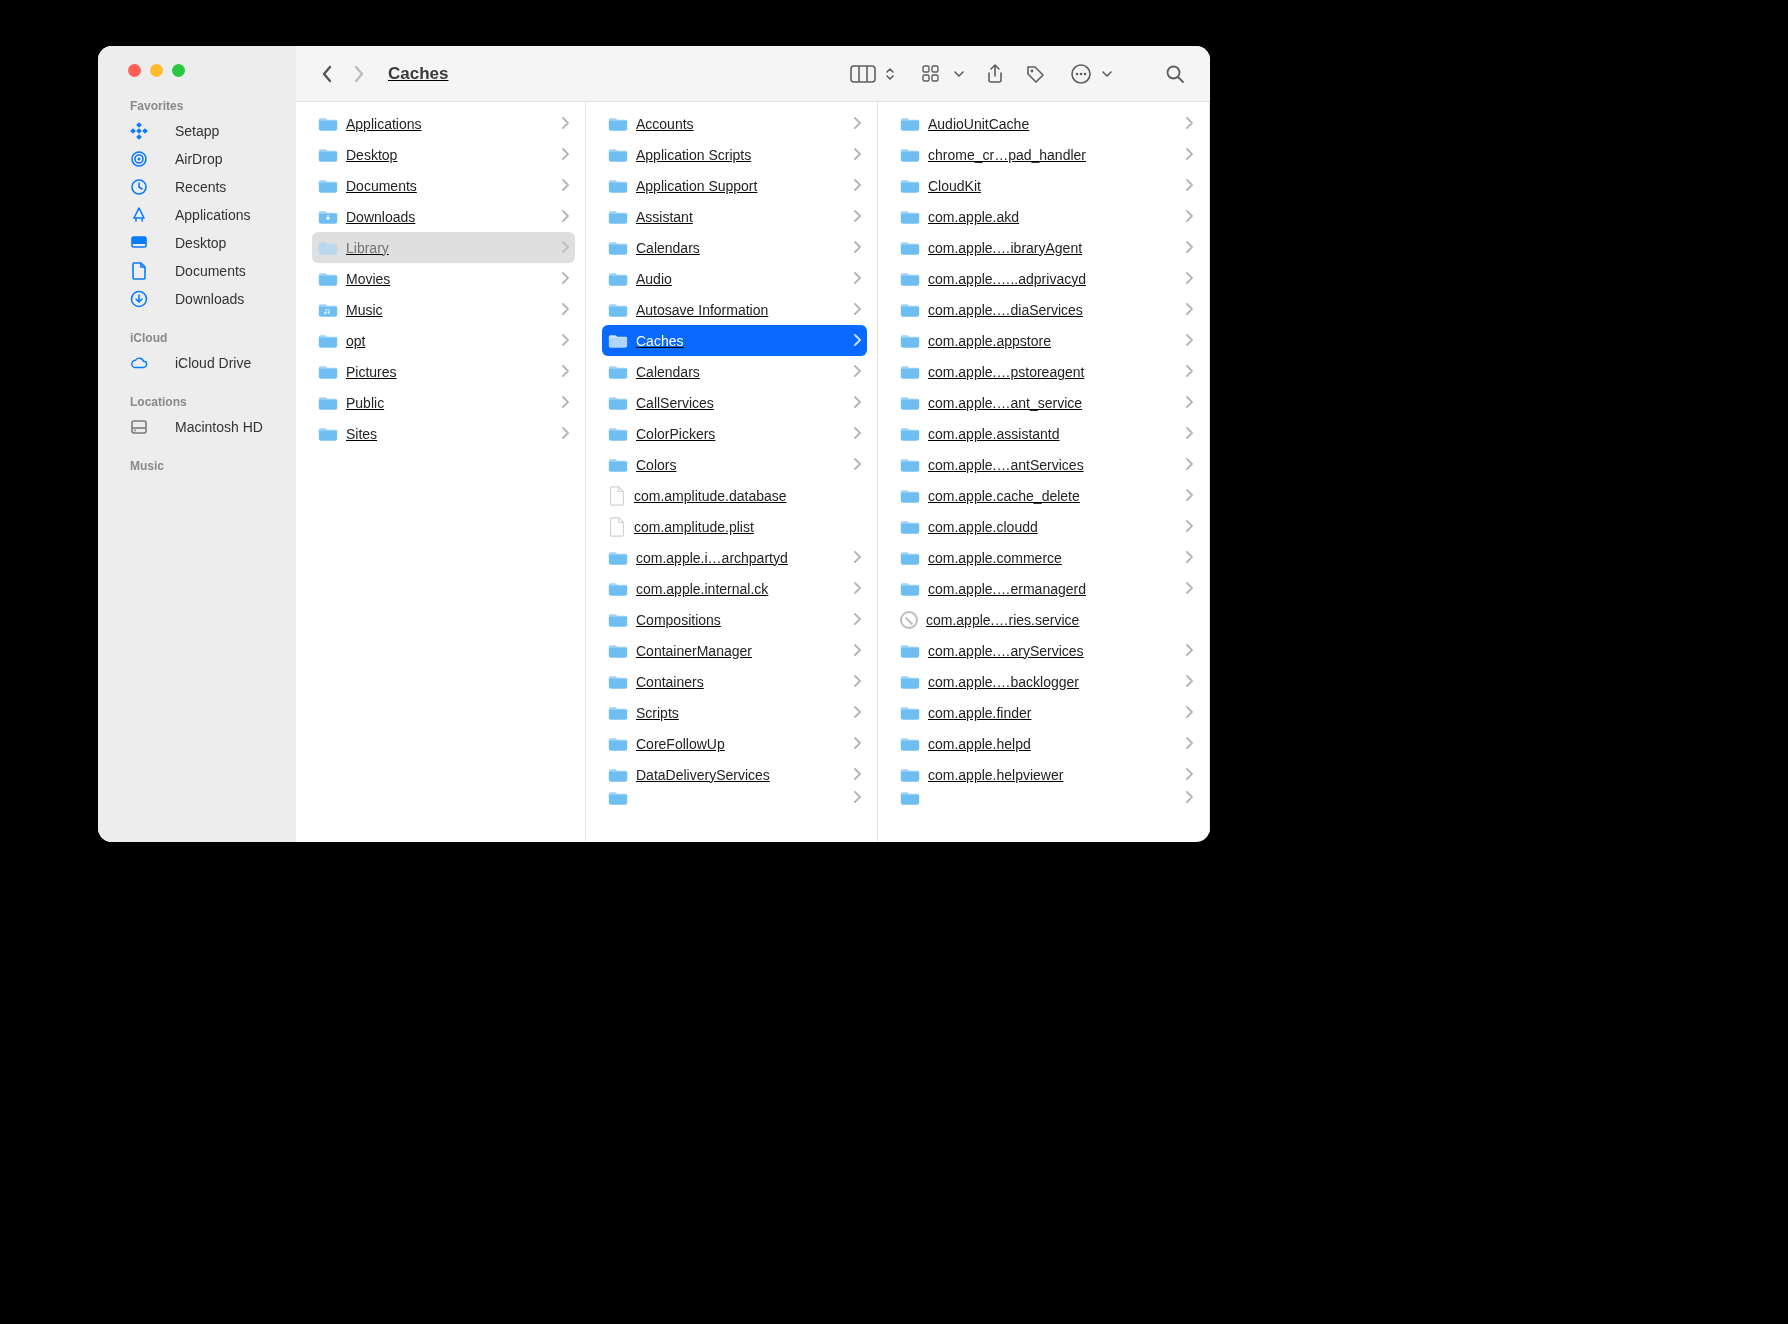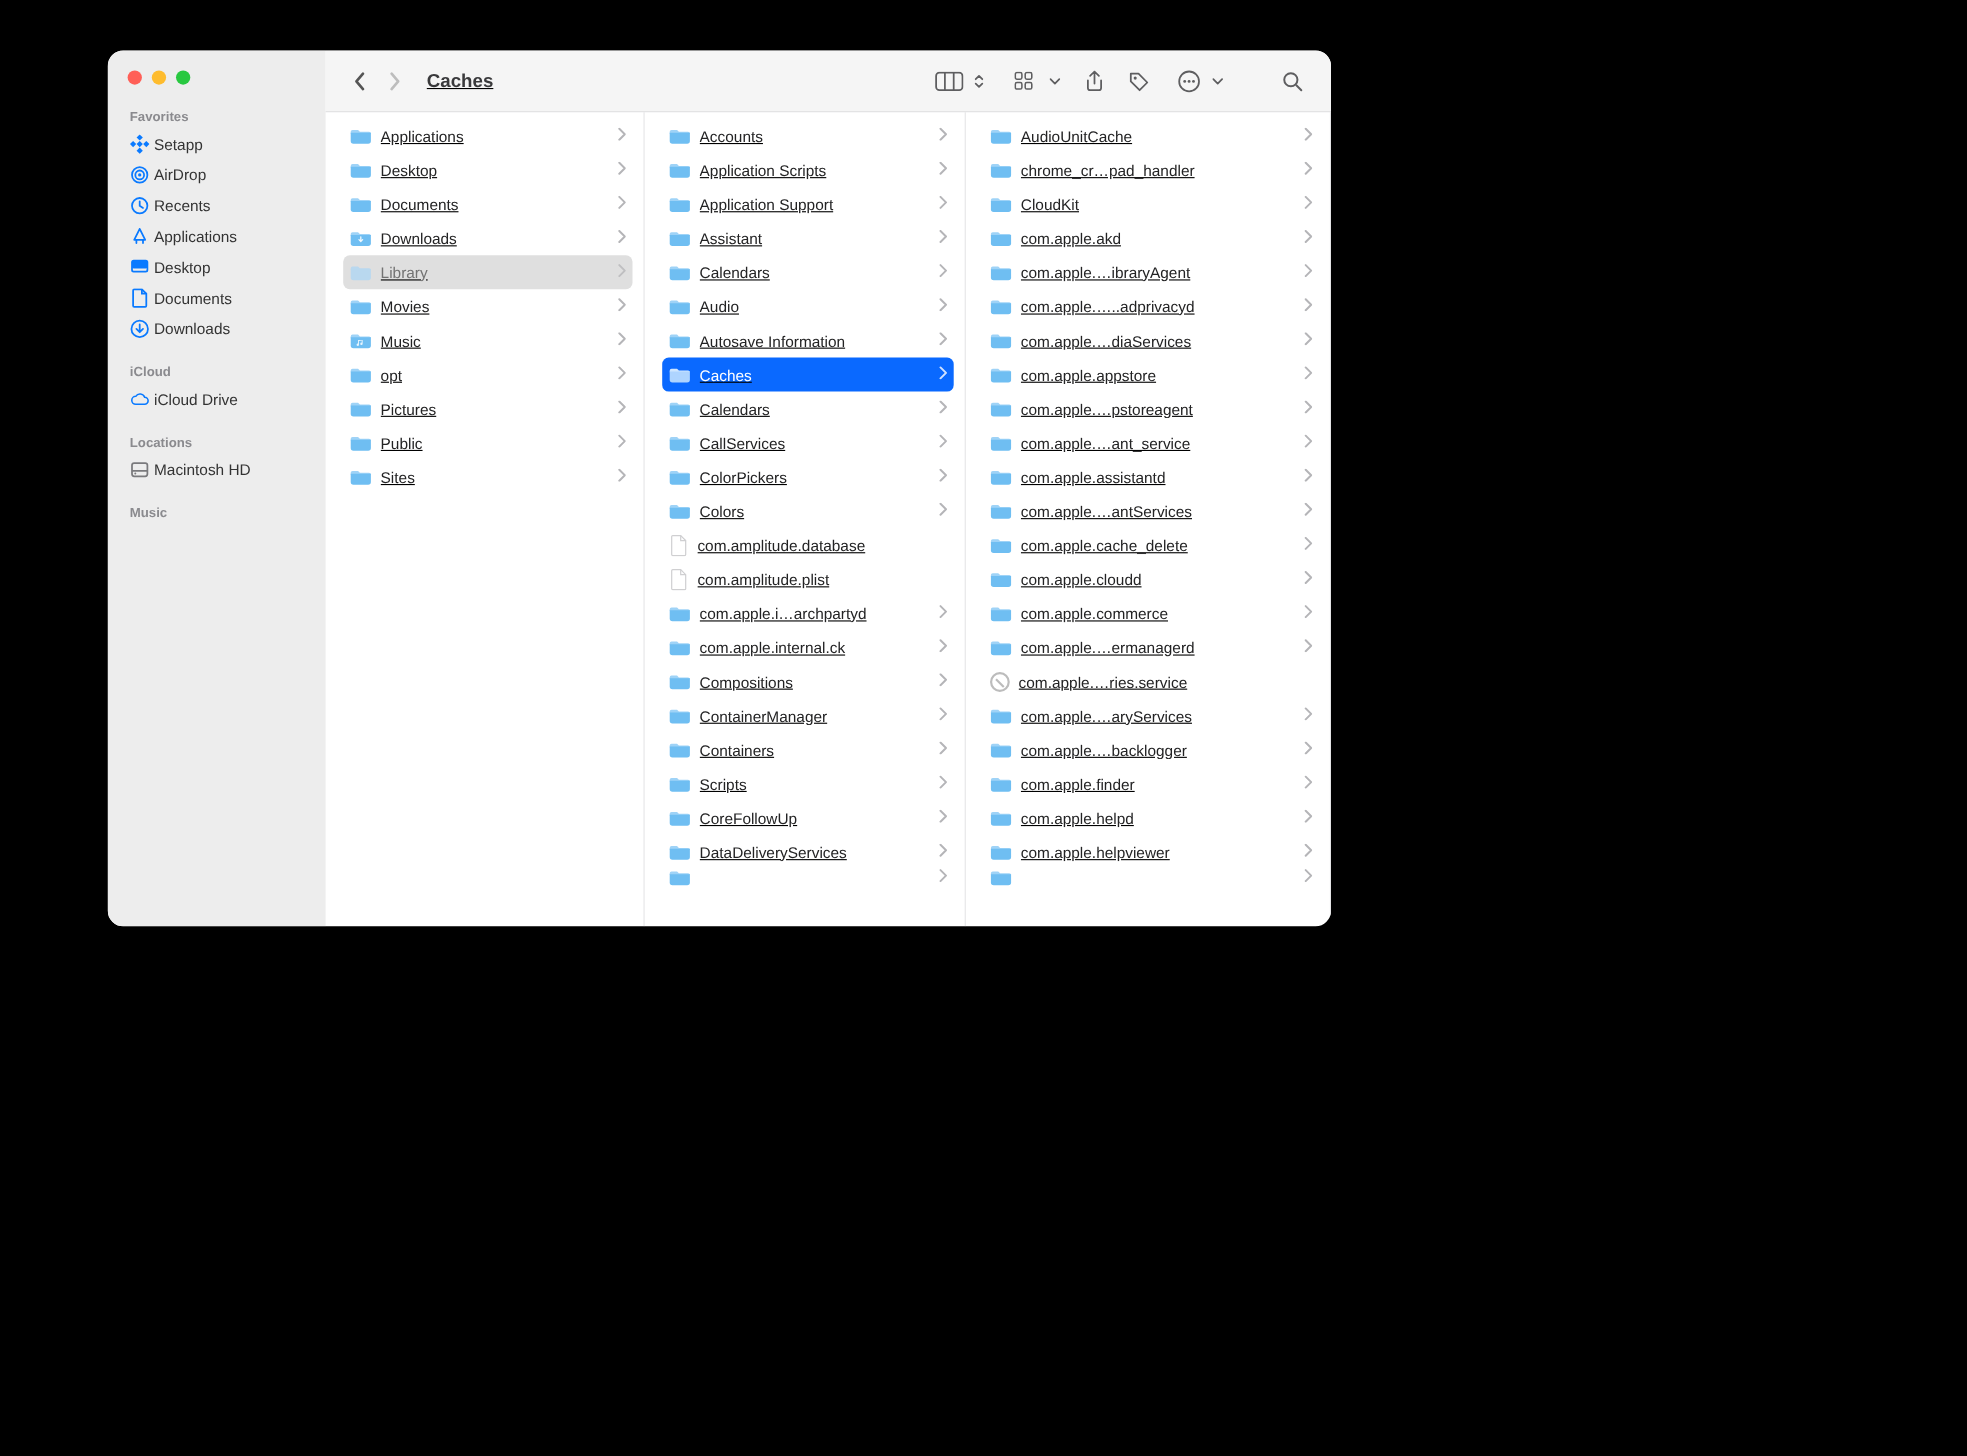--- a/index.html
+++ b/index.html
@@ -4,26 +4,26 @@
 <style>
   * { box-sizing: border-box; margin: 0; padding: 0; font-family: -apple-system, "SF Pro Text", "Helvetica Neue", Arial, sans-serif; }
   body { background: #000; width: 1788px; height: 1324px; }
   .window {
     position: absolute; left: 98px; top: 46px; width: 1112px; height: 796px;
     background: #fff; border-radius: 14px; overflow: hidden;
     box-shadow: 0 30px 60px rgba(0,0,0,0.5);
     display: flex;
   }
   
-  .sidebar { width: 198px; flex: none; background: #ededed; padding: 14px 0 0 0; display:flex; flex-direction:column; }
+  .sidebar { width: 198px; flex: none; background: #ededed; padding: 14px 0 0 12px; display:flex; flex-direction:column; }
   .traffic { display:flex; gap:9px; padding: 4px 0 22px 18px; }
   .dot { width:13px; height:13px; border-radius:50%; }
   .dot.red{background:#ff5f57;} .dot.yellow{background:#febc2e;} .dot.green{background:#28c840;}
   .side-section-title { color:#8a8a8e; font-size:12px; font-weight:600; padding: 0 20px 4px 20px; }
-  .side-item { display:flex; align-items:center; gap:4px; padding: 5px 16px 5px 20px; cursor:default; }
+  .side-item { display:flex; align-items:center; gap:27px; padding: 5px 16px 5px 20px; cursor:default; }
   .side-item span.label { color:#333; font-size:14px; }
   .si-icon { width:18px; height:18px; display:flex; align-items:center; justify-content:center; color:#0a7aff; flex:none; }
   .gap { height: 18px; }
 
   
   .main { flex:1; display:flex; flex-direction:column; min-width:0;text-decoration:underline; }
   .toolbar { height: 56px; background:#f5f5f5; border-bottom:1px solid #e1e1e3; display:flex; align-items:center; padding: 0 18px; gap: 6px; }
   .nav-arrow { width:26px; height:30px; display:flex; align-items:center; justify-content:center; color:#555; border-radius:6px; }
   .nav-arrow.disabled { color:#bdbdbd; }
   .title { font-size:17px; font-weight:600; color:#3a3a3c; padding-left:10px; }

